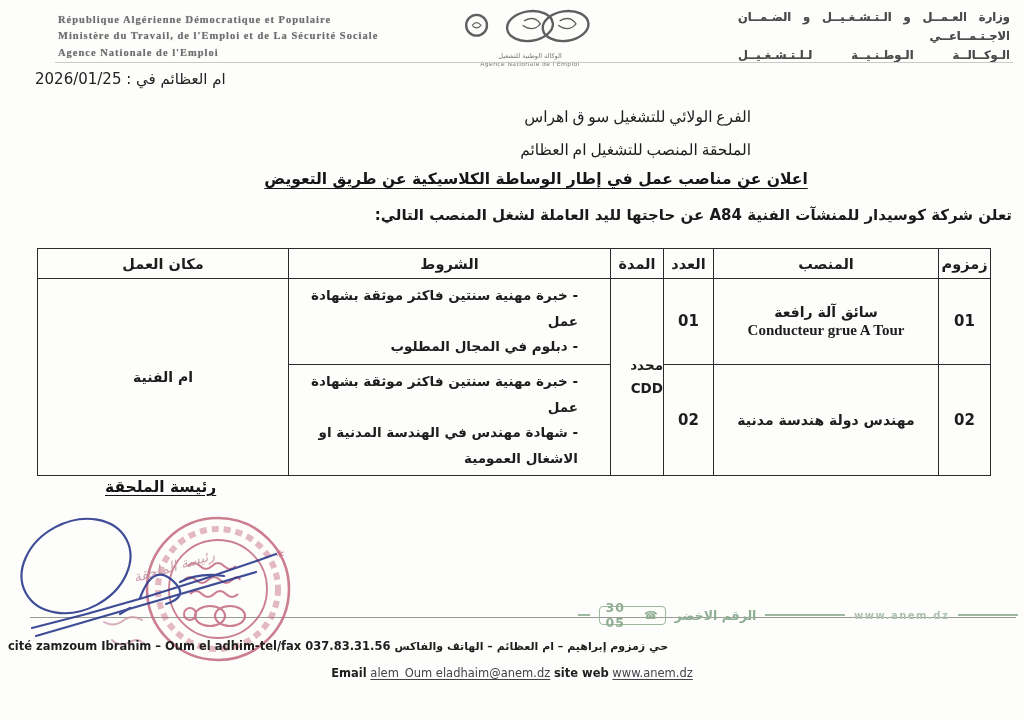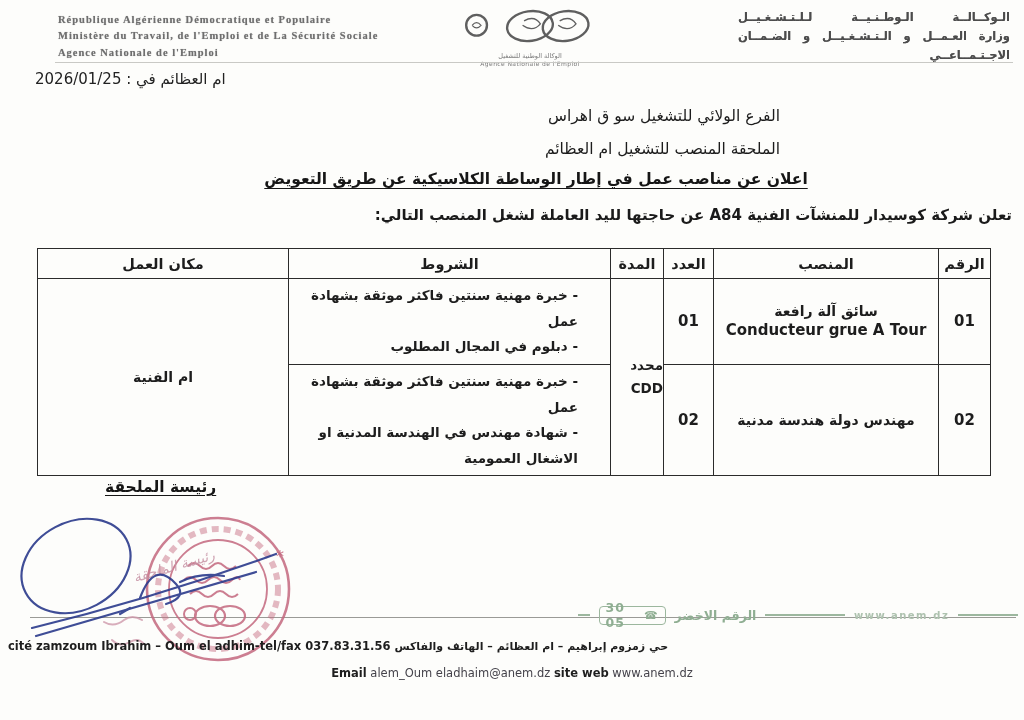--- a/index.html
+++ b/index.html
@@ -28,21 +28,21 @@
   .hdr-ar {
     position:absolute; right:14px; top:8px; width:272px;
     direction:rtl; text-align:justify; text-align-last:justify;
     font-size:11.5px; line-height:1.65; color:#4c4c4c; font-weight:bold;
     text-shadow:0 0 .5px #888;
   }
   .hdr-rule { position:absolute; left:55px; top:62px; width:958px; border-top:1.5px solid #c9c9c5; }
 
   
   .date-line { position:absolute; left:35px; top:70px; direction:rtl; font-size:15px; color:#222; }
-  .branch { position:absolute; right:244px; top:100px; direction:rtl; text-align:right; font-size:15.5px; line-height:2.15; color:#1c1c1c; }
+  .branch { position:absolute; right:273px; top:100px; direction:rtl; text-align:right; font-size:15.5px; line-height:2.15; color:#1c1c1c;font-family:Liberation Serif, serif; }
   .doc-title {
     position:absolute; left:36px; top:170px; width:1000px; text-align:center;
     direction:rtl; font-size:15.5px; font-weight:bold; color:#161616;
     text-decoration:underline; text-underline-offset:4px;
   }
   .announce { position:absolute; right:12px; top:206px; direction:rtl; font-size:15px; font-weight:bold; color:#1a1a1a; white-space:nowrap; }
 
   
   table.jobtable {
     position:absolute; left:37px; top:248px; width:953px;
@@ -52,21 +52,21 @@
   .jobtable th { height:30px; font-size:14.5px; font-weight:bold; text-align:center; }
   .col-num   { width:52px; }
   .col-pos   { width:225px; }
   .col-count { width:50px; }
   .col-dur   { width:53px; }
   .col-cond  { width:322px; }
   .col-loc   { width:251px; }
   td.c-num, td.c-count { text-align:center; font-weight:bold; font-size:15px; font-family:"DejaVu Sans", sans-serif; }
   td.c-pos { text-align:center; font-weight:bold; }
   .pos-ar { font-size:14px; }
-  .pos-fr { font-size:15px; margin-top:2px; }
+  .pos-fr { font-size:15px; margin-top:2px;font-family:Liberation Serif, serif; }
   td.c-dur { text-align:center; font-weight:bold; font-size:13.5px; line-height:1.7;padding-left:32px; }
   td.c-cond { padding:4px 32px 4px 8px; font-size:13.5px; font-weight:bold; line-height:1.9; text-align:right; }
   .cond::before { content:"-  "; }
   td.c-loc { text-align:center; font-weight:bold; font-size:14px; }
   tr.row1 td { height:60px; }
   tr.row2 td { height:100px; }
 
   
   .sig-title {
     position:absolute; left:105px; top:478px;
@@ -106,21 +106,21 @@
   .addr-line {
     position:absolute; left:8px; top:639px; width:100%; text-align:left;
     font-size:11.5px; font-weight:bold; color:#1e1e1e;
   }
   .addr-line .ar { direction:rtl; unicode-bidi:embed; font-size:11px; }
   .email-line {
     position:absolute; left:0; top:666px; width:100%; text-align:center;
     font-size:11.5px; color:#1e1e1e;
   }
   .email-line .lbl { font-weight:bold; }
-  .email-line .lnk { color:#44424a; text-underline-offset:2px;margin-top:24px; }
+  .email-line .lnk { color:#44424a; text-decoration:underline; text-underline-offset:2px;margin-top:24px; }
 </style>
 </head>
 <body>
 
 <div class="hdr-fr">République Algérienne Démocratique et Populaire
 Ministère du Travail, de l'Emploi et de La Sécurité Sociale
 Agence  Nationale  de  l'Emploi</div>
 
 <div class="hdr-logo">
   <svg width="150" height="46" viewBox="0 0 200 62">
@@ -131,22 +131,22 @@
       <ellipse cx="148" cy="27" rx="31" ry="20" transform="rotate(-8 148 27)"></ellipse>
       <path d="M92,20 q14,-8 22,4 q-10,12 -24,2" stroke-width="1.8"></path>
       <path d="M140,20 q14,-8 22,4 q-10,12 -24,2" stroke-width="1.8"></path>
     </g>
   </svg>
   <div class="logo-cap ar">الوكالة الوطنية للتشغيل</div>
   <div class="logo-cap">Agence Nationale de l'Emploi</div>
 </div>
 
 <div class="hdr-ar">
+  <div>وزارة العـمــل و الـتـشـغـيــل و الضـمــان الاجـتـمــاعــي</div>
   <div>الـوكــالــة الـوطـنـيــة لـلـتـشـغـيــل</div>
-  <div>وزارة العـمــل و الـتـشـغـيــل و الضـمــان الاجـتـمــاعــي</div>
 </div>
 
 <div class="hdr-rule"></div>
 
 <div class="date-line">ام العظائم في : 2026/01/25</div>
 
 <div class="branch">
   <div>الفرع الولائي للتشغيل سو ق اهراس</div>
   <div>الملحقة المنصب للتشغيل ام العظائم</div>
 </div>
@@ -159,21 +159,21 @@
   <colgroup>
     <col class="col-num">
       <col class="col-pos">
       <col class="col-count">
     <col class="col-dur">
       <col class="col-cond">
       <col class="col-loc">
   </colgroup>
   <tbody>
       <tr>
-    <th>الرقم</th>
+    <th>زمزوم</th>
     <th>المنصب</th>
     <th>العدد</th>
     <th>المدة</th>
     <th>الشروط</th>
     <th>مكان العمل</th>
   </tr>
   <tr class="row1">
     <td class="c-num">01</td>
     <td class="c-pos">
       <div class="pos-ar">سائق آلة رافعة</div>

